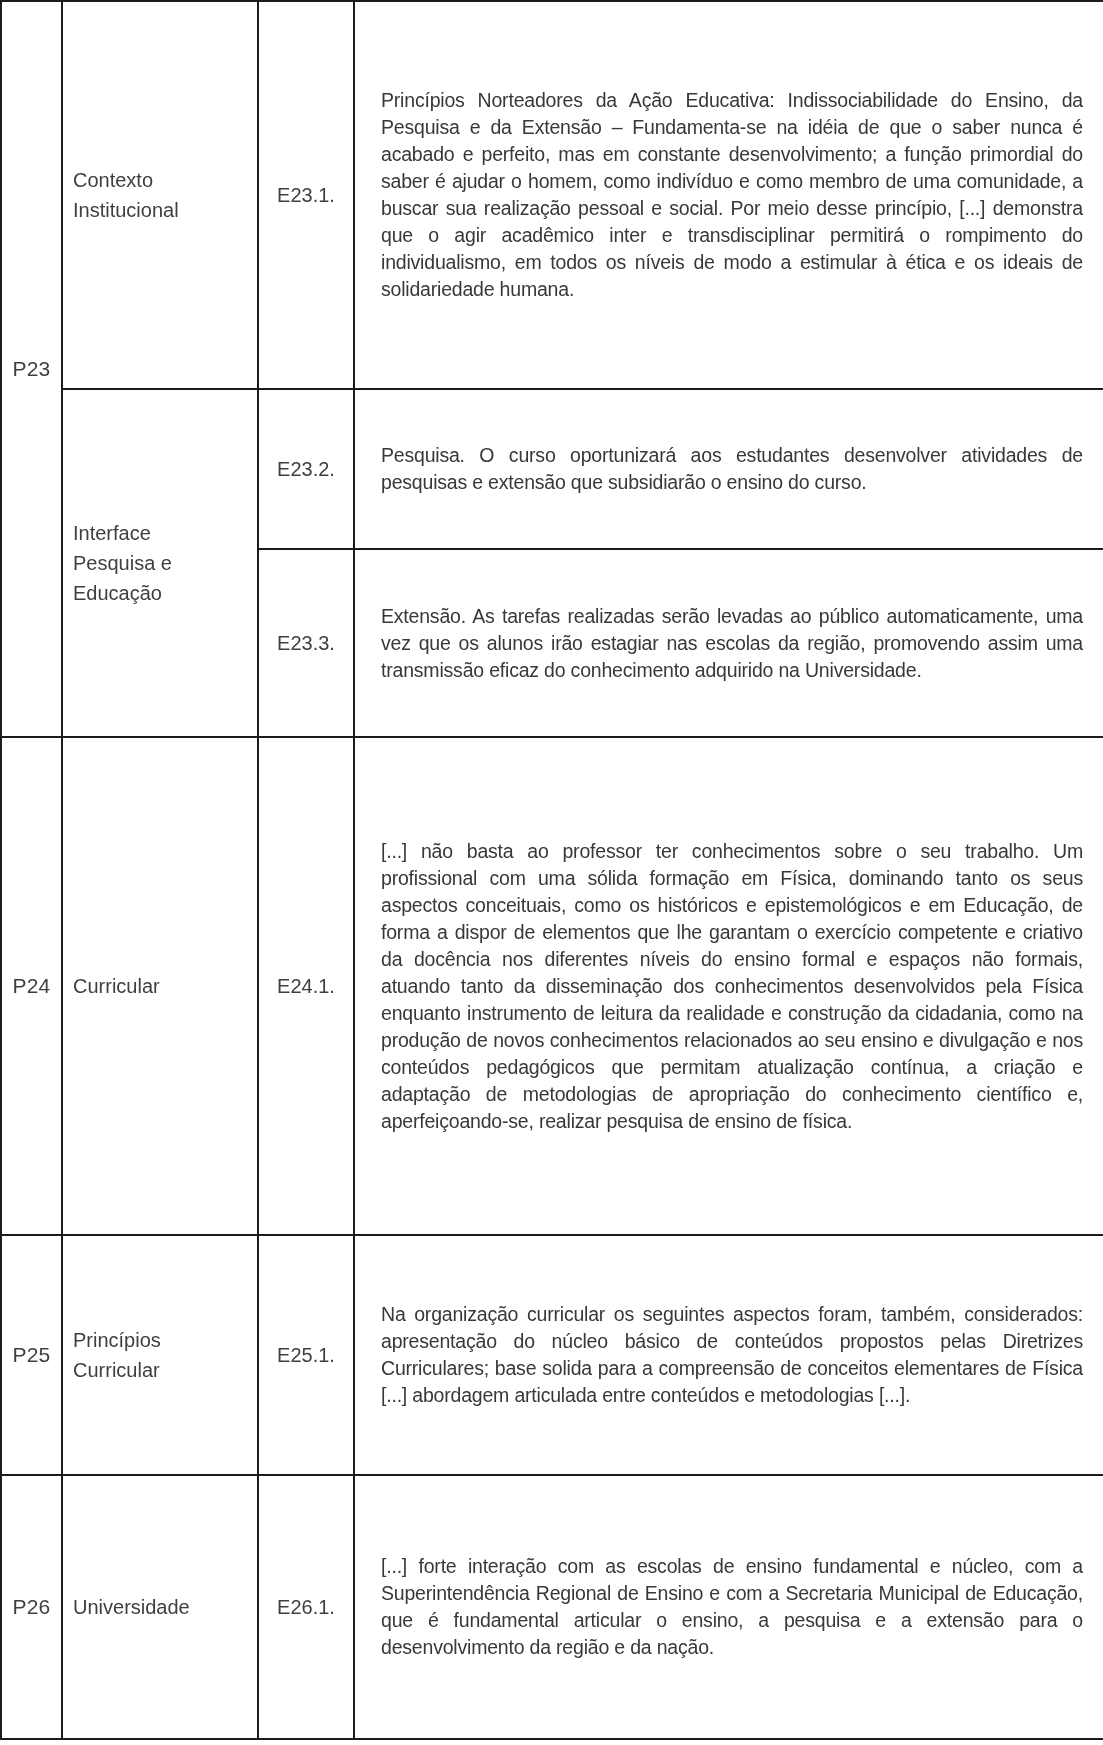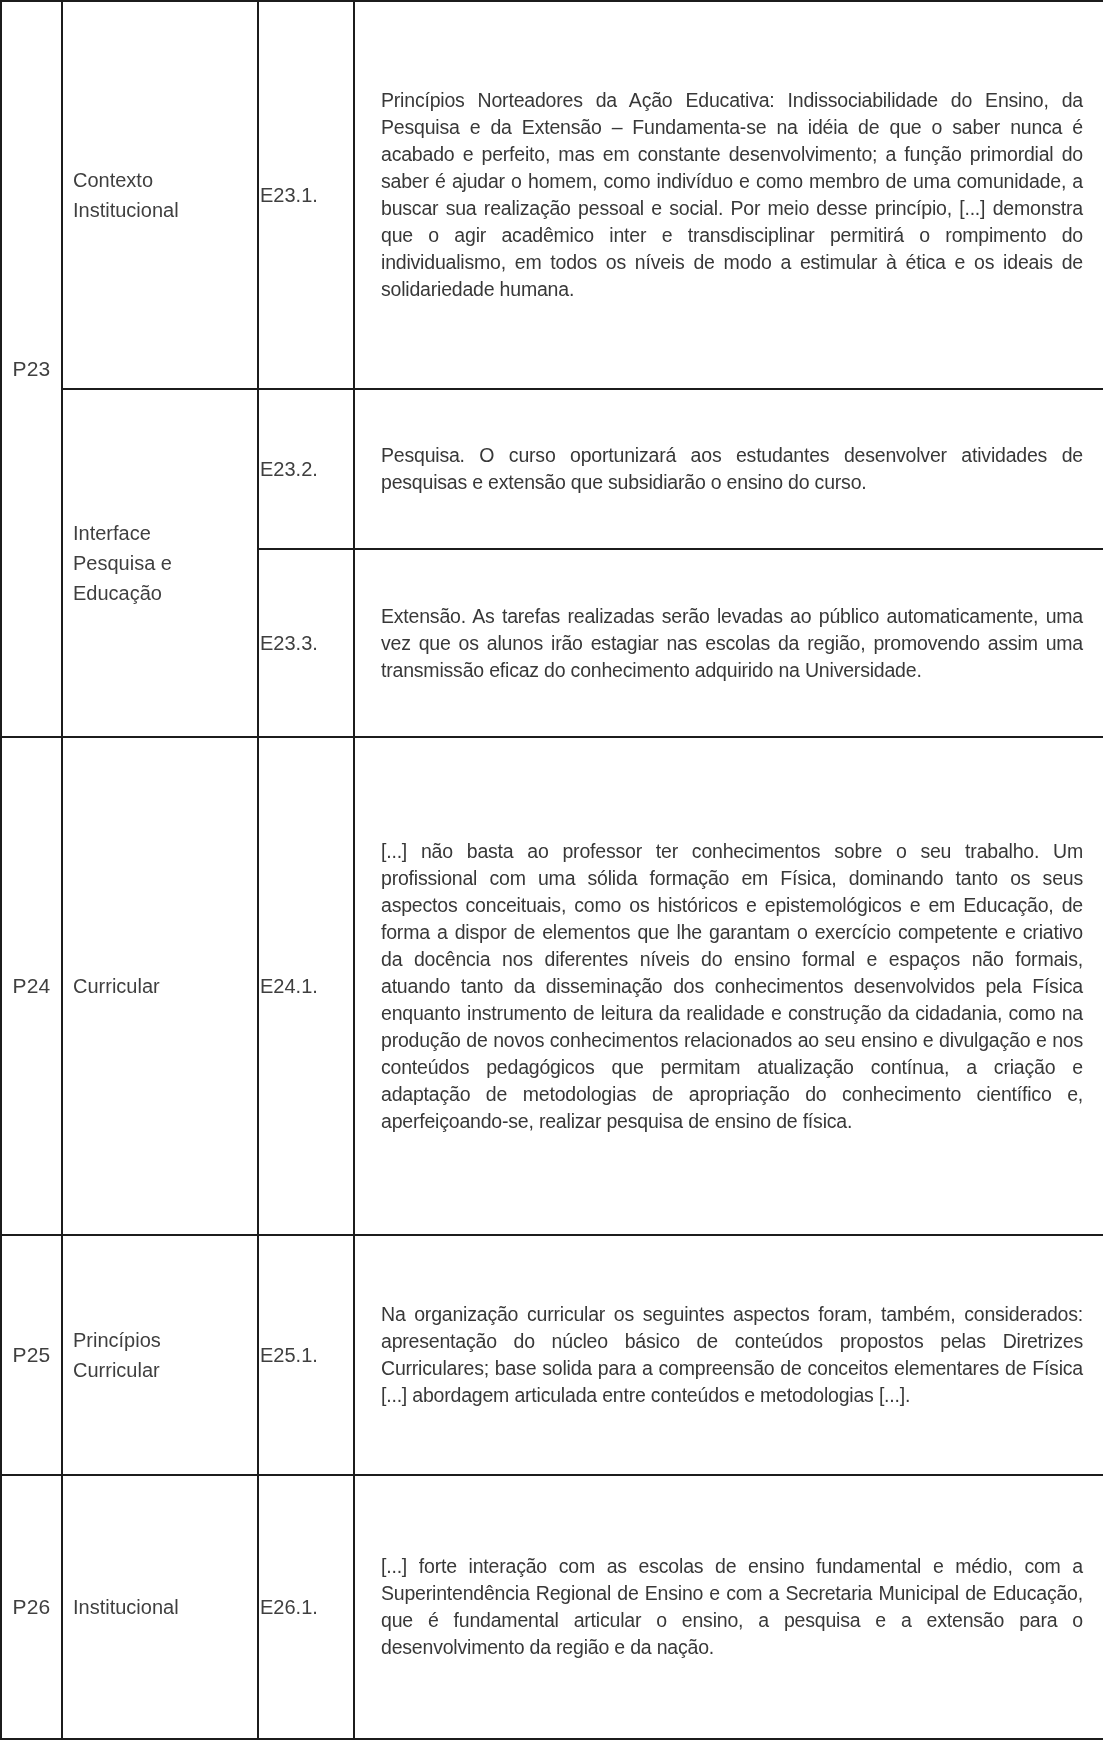--- a/index.html
+++ b/index.html
@@ -47,20 +47,21 @@
     font-size: 20px;
     color: #3f3f3f;
     line-height: 1.5;
     padding: 2px 10px;
   }
   td.category-cell .cat-label {
     display: inline-block;
     max-width: 125px;
   }
   td.ecode-cell {
+    text-align: center;
     font-size: 20px;
     color: #3f3f3f;
   }
   td.excerpt-cell {
     padding: 10px 20px 10px 26px;
     font-size: 19.5px;
     line-height: 27px;
     text-align: justify;
     color: #383838;
     letter-spacing: -0.2px;
@@ -150,24 +151,24 @@
       <td class="excerpt-cell">
         <span>Na organização curricular os seguintes aspectos foram, também, considerados: apresentação do núcleo básico de conteúdos propostos pelas Diretrizes Curriculares; base solida para a compreensão de conceitos elementares de Física [...] abordagem articulada entre conteúdos e metodologias [...].</span>
       </td>
     </tr>
 
     <tr class="r-justif">
       <td class="pcode-cell">
         <span>P26</span>
       </td>
       <td class="category-cell">
-        <span class="cat-label">Institucional</span>
+        <span class="cat-label">Universidade</span>
       </td>
       <td class="ecode-cell">
         <span>E26.1.</span>
       </td>
       <td class="excerpt-cell">
-        <span>[...] forte interação com as escolas de ensino fundamental e médio, com a Superintendência Regional de Ensino e com a Secretaria Municipal de Educação, que é fundamental articular o ensino, a pesquisa e a extensão para o desenvolvimento da região e da nação.</span>
+        <span>[...] forte interação com as escolas de ensino fundamental e núcleo, com a Superintendência Regional de Ensino e com a Secretaria Municipal de Educação, que é fundamental articular o ensino, a pesquisa e a extensão para o desenvolvimento da região e da nação.</span>
       </td>
     </tr>
   </tbody>
     </table>
 </div>
 
 </body></html>

